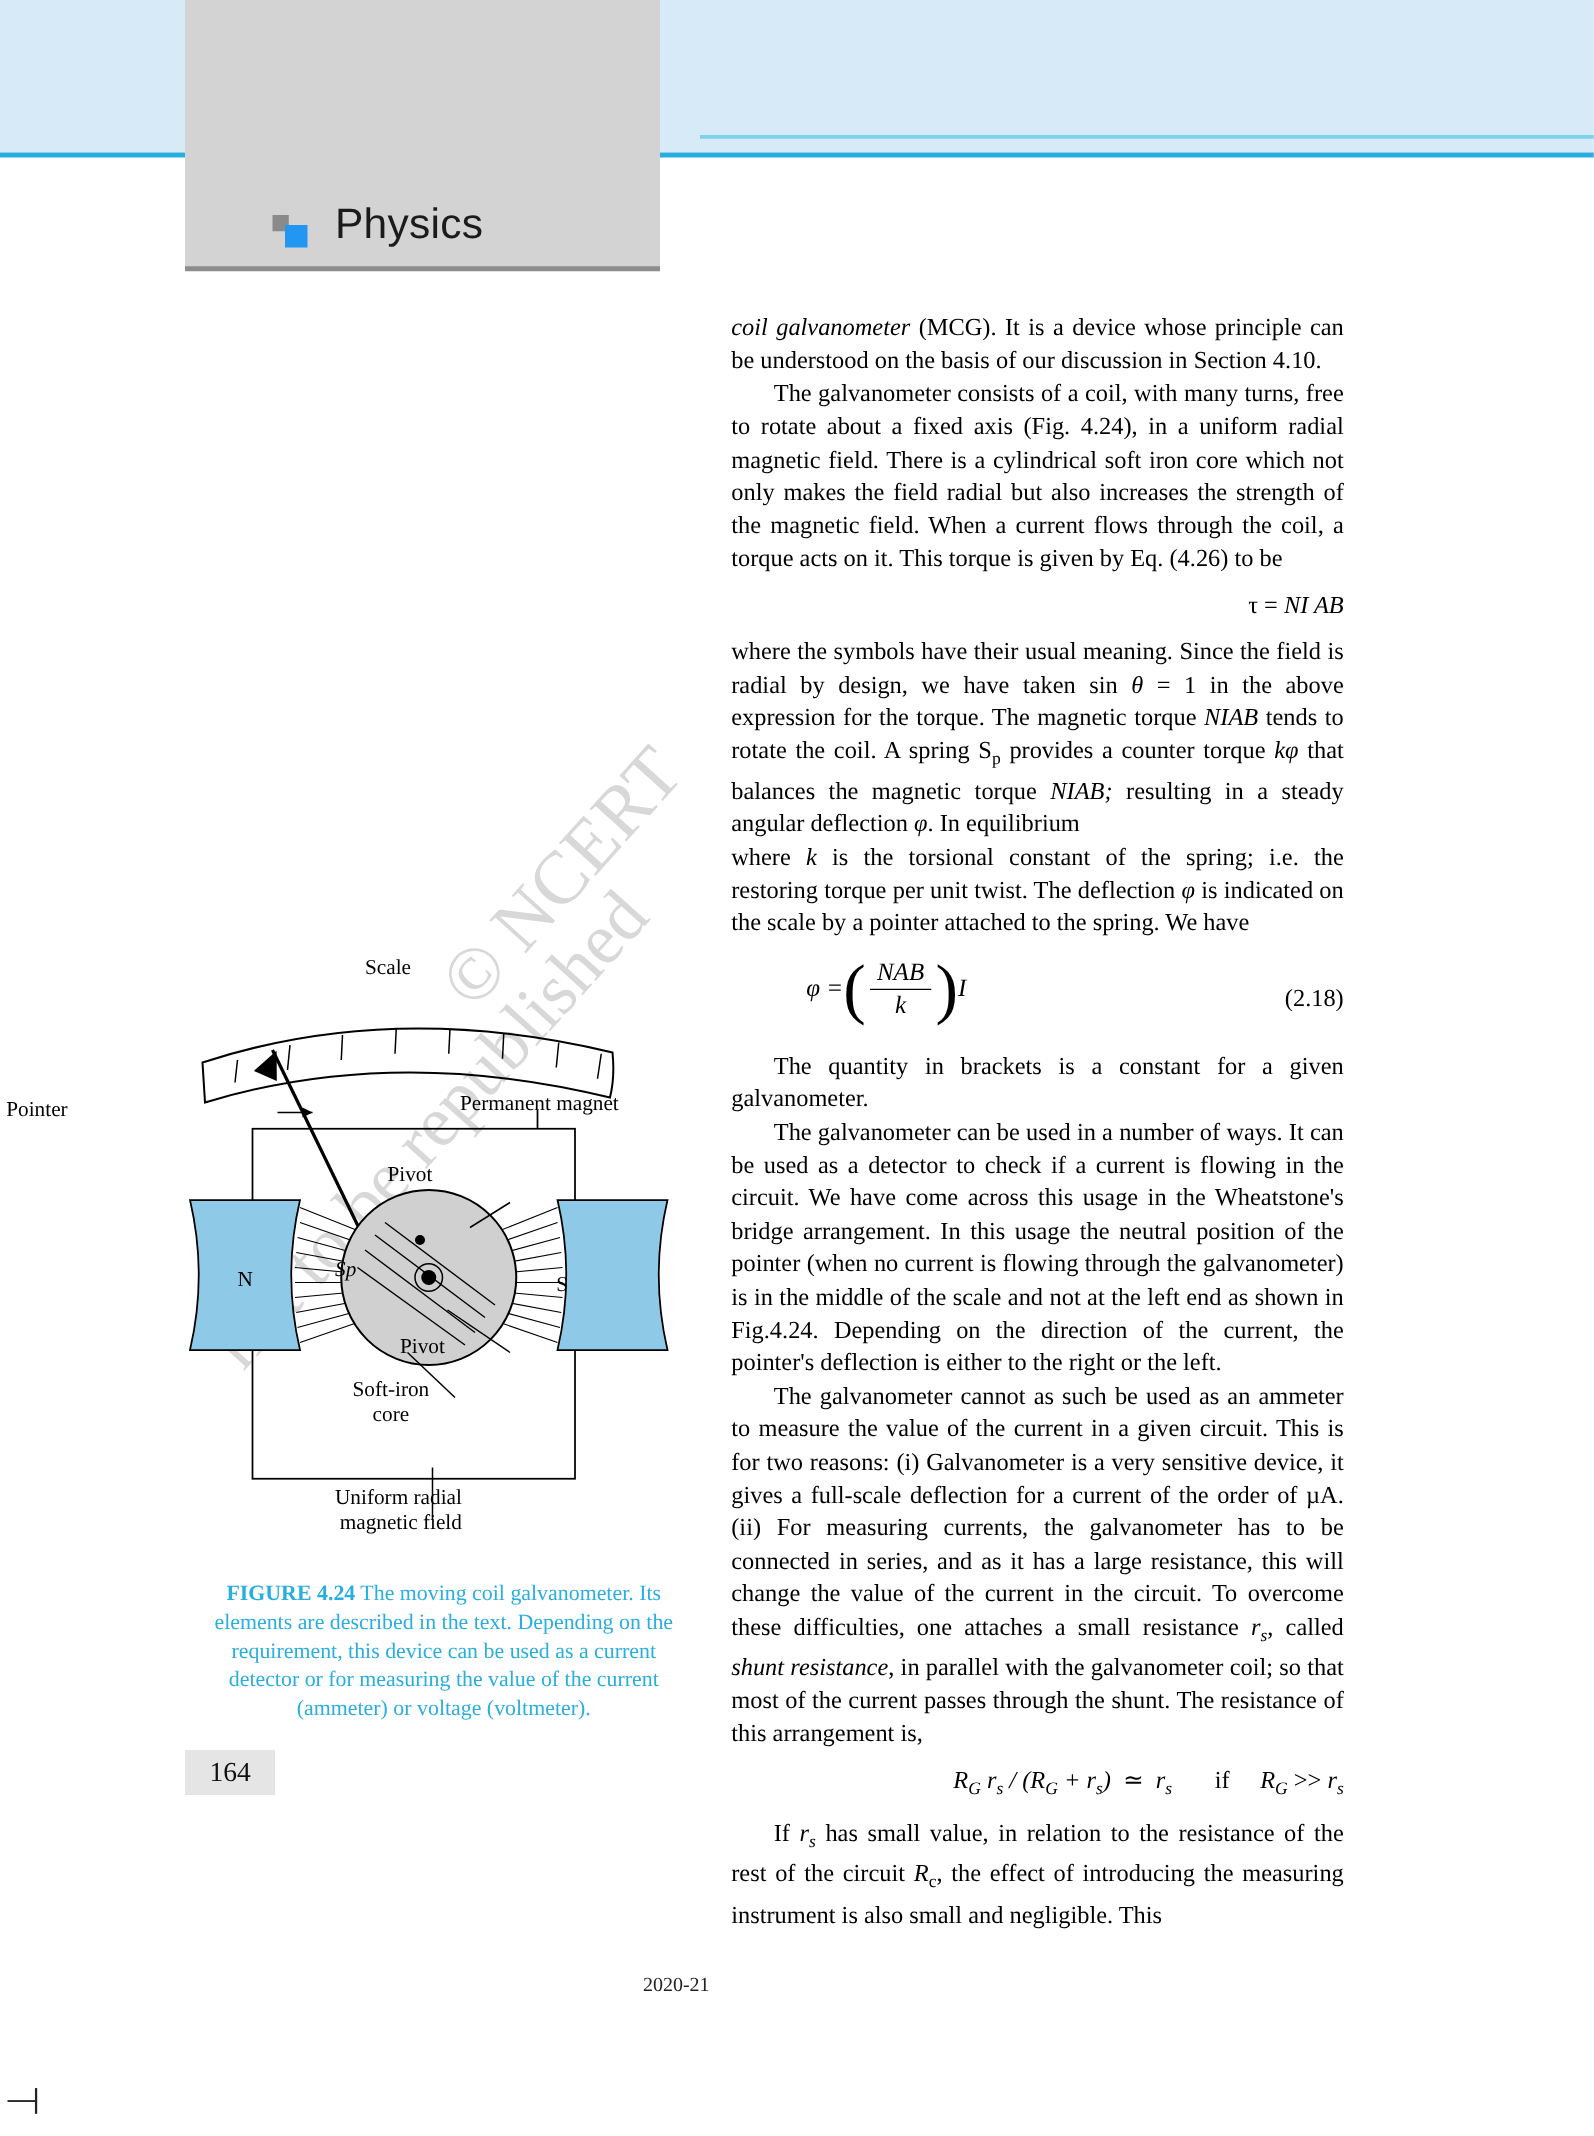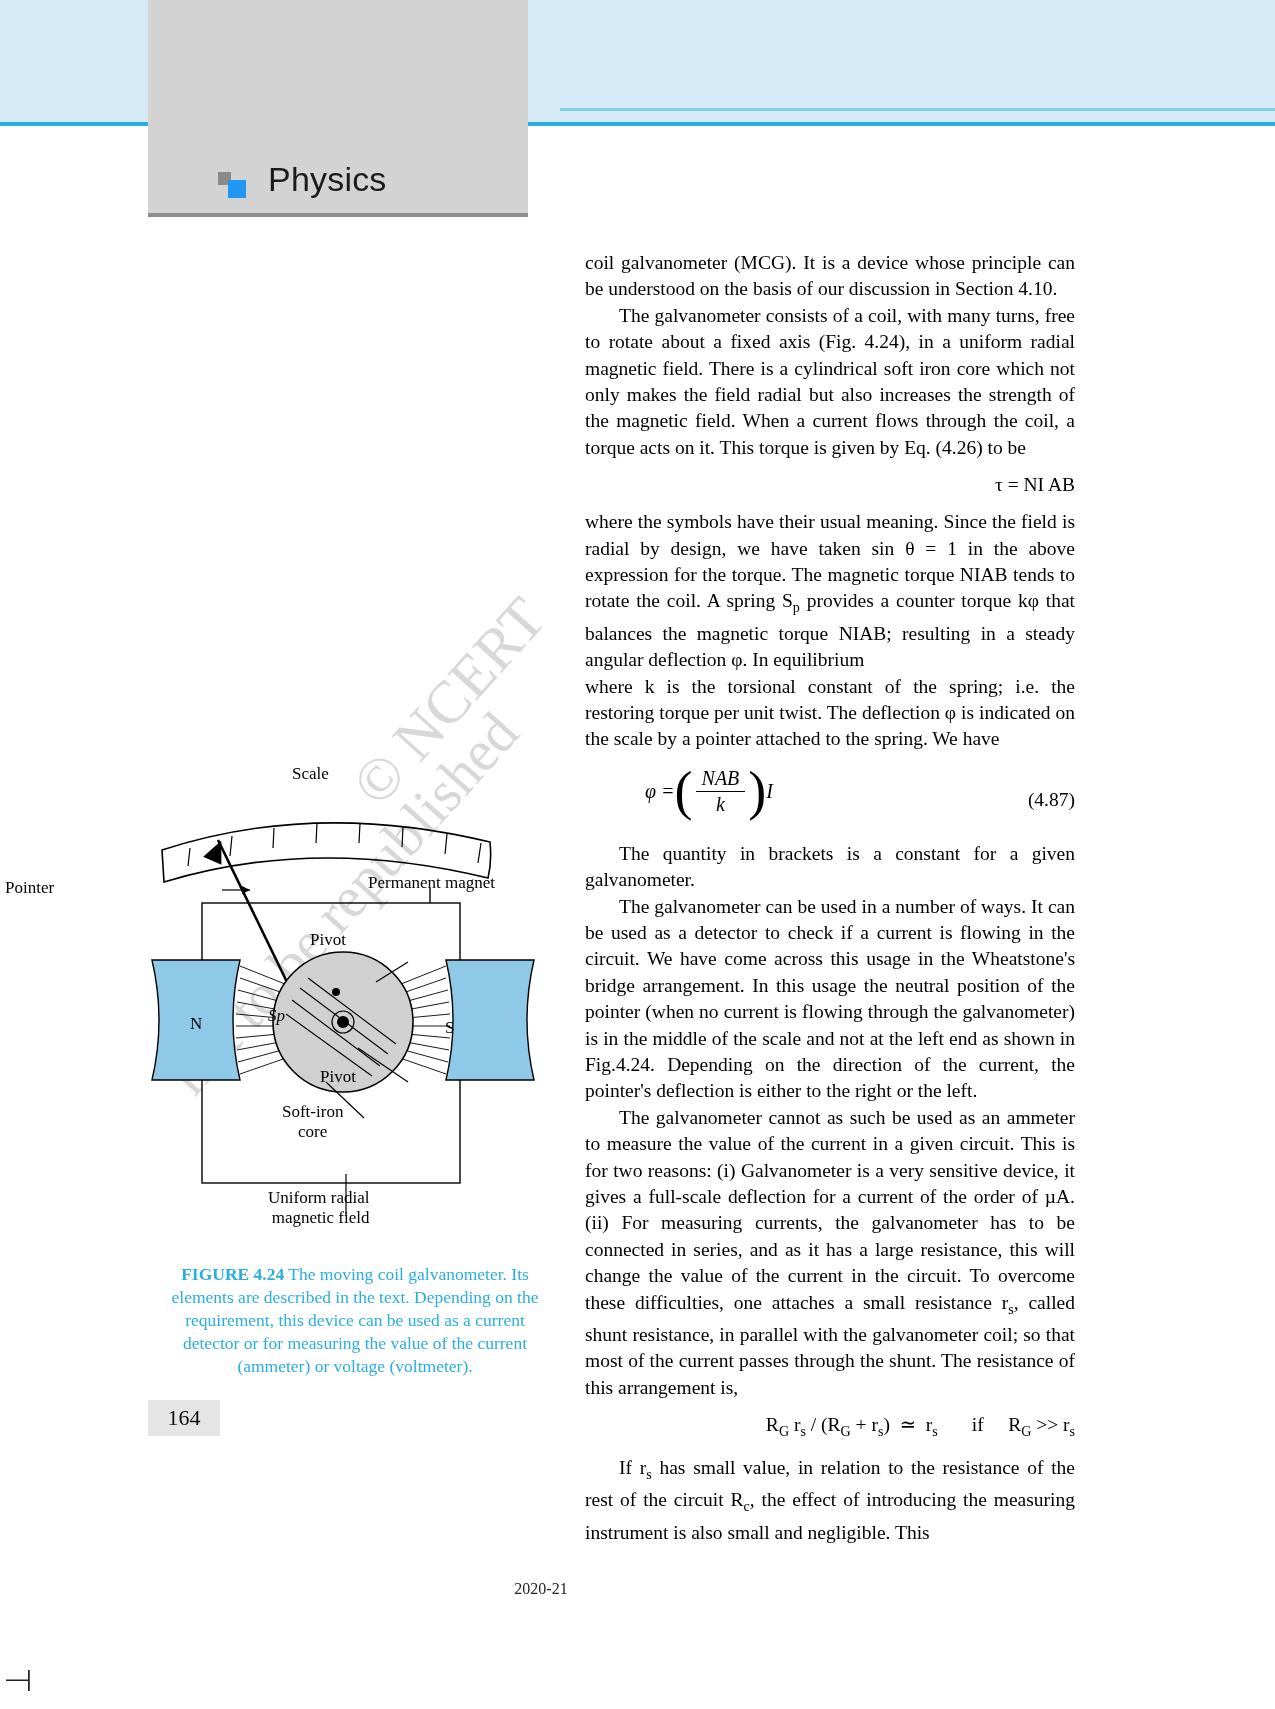--- a/index.html
+++ b/index.html
@@ -149,21 +149,21 @@
   .frac .num { font-size: 20px; font-style: italic; padding: 0 6px 1px 6px; }
   .frac .bar { width: 100%; height: 1.4px; background: #000; }
   .frac .den { font-size: 20px; font-style: italic; padding: 1px 6px 0 6px; }
   .eq-number {
     position: absolute;
     right: 0; top: 22px;
     font-size: 19.5px;
   }
 
   sub { font-size: 0.72em; }
-  .ital { }
+  .ital { font-style: italic; }
 
   
   .figure-area {
     position: absolute;
     left: 140px; top: 770px;
     width: 420px; height: 480px;
   }
   .fig-label {
     position: absolute;
     font-size: 17px;
@@ -249,21 +249,21 @@
       <span>φ =</span>
       <span class="paren">(</span>
       <span class="frac">
         <span class="num">NAB</span>
         <span class="bar"></span>
         <span class="den">k</span>
       </span>
       <span class="paren">)</span>
       <span>I</span>
     </div>
-    <div class="eq-number">(4.87)</div>
+    <div class="eq-number">(2.18)</div>
   </div>
 
   <p class="indent">The quantity in brackets is a constant for a given galvanometer.</p>
 
   <p class="indent">The galvanometer can be used in a number of ways. It can be used as a detector to check if a current is flowing in the circuit. We have come across this usage in the Wheatstone's bridge arrangement. In this usage the neutral position of the pointer (when no current is flowing through the galvanometer) is in the middle of the scale and not at the left end as shown in Fig.4.24. Depending on the direction of the current, the pointer's deflection is either to the right or the left.</p>
 
   <p class="indent">The galvanometer cannot as such be used as an ammeter to measure the value of the current in a given circuit. This is for two reasons: (i) Galvanometer is a very sensitive device, it gives a full-scale deflection for a current of the order of µA. (ii) For measuring currents, the galvanometer has to be connected in series, and as it has a large resistance, this will change the value of the current in the circuit. To overcome these difficulties, one attaches a small resistance <span class="ital">r<sub>s</sub></span>, called <span class="ital">shunt resistance</span>, in parallel with the galvanometer coil; so that most of the current passes through the shunt. The resistance of this arrangement is,</p>
 
   <div class="eq pad1">
     <span class="ital">R<sub>G</sub> r<sub>s</sub> / (R<sub>G</sub> + r<sub>s</sub>)</span>&nbsp; ≃ &nbsp;<span class="ital">r<sub>s</sub></span> &nbsp;&nbsp;&nbsp;&nbsp;&nbsp; if &nbsp;&nbsp;&nbsp; <span class="ital">R<sub>G</sub></span> &gt;&gt; <span class="ital">r<sub>s</sub></span>

